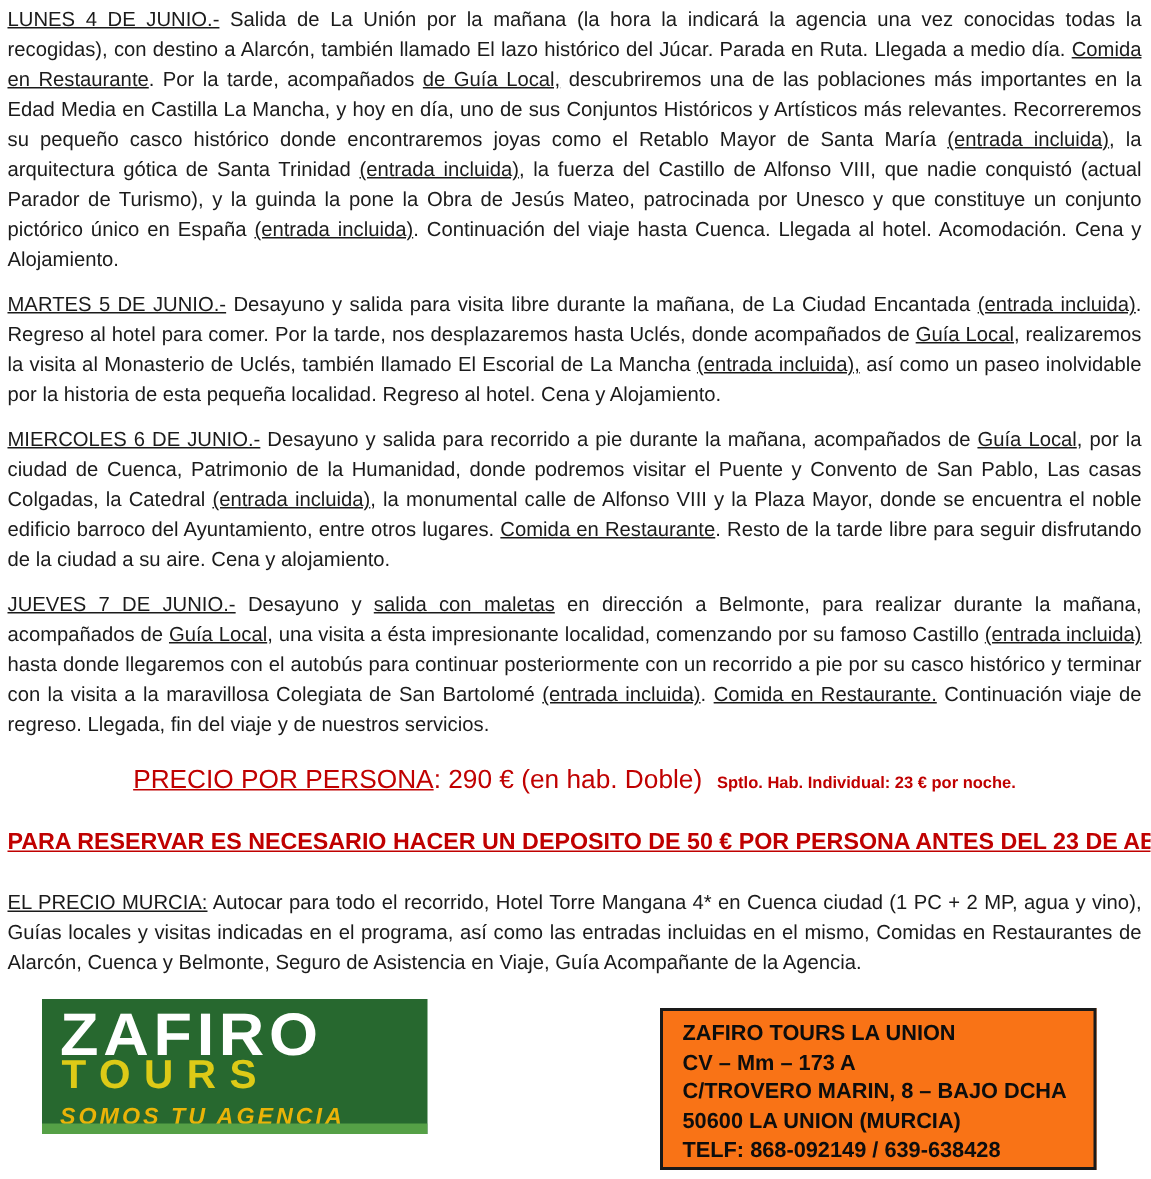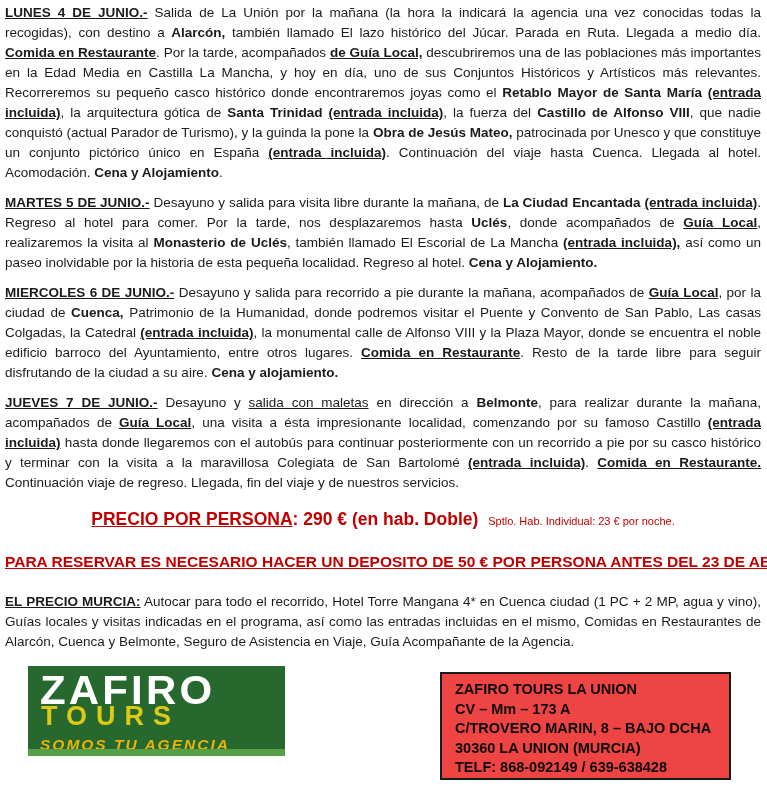--- a/index.html
+++ b/index.html
@@ -19,37 +19,37 @@
   }
   .doc{padding:3px 6px 0 5px;}
   p.para{
     margin:0 0 10px 0;
     font-size:13.5px;
     line-height:20px;
     text-align:justify;
     color:var(--ink);
   }
   p.para:last-of-type{margin-bottom:0;}
-  .b{font-weight:bold;}
+  .b{font-weight:normal;}
   .u{text-decoration:underline;}
 
   .price-line{
     text-align:center;
     margin:16px 0 0 0;
     color:var(--red);
     white-space:nowrap;
   }
   .price-main{
     font-size:17.5px;
-    font-weight:bold;
+    font-weight:normal;
   }
   .price-main-label{text-decoration:underline;}
   .price-supp{
     font-size:11px;
-    font-weight:normal;
+    font-weight:bold;
     margin-left:5px;
   }
   .deposit-line{
     text-align:center;
     color:var(--red);
     font-weight:bold;
     font-size:15.5px;
     margin:23px 0 21px 0;
     white-space:nowrap;
   }
@@ -106,21 +106,21 @@
     position:absolute;left:0;right:0;bottom:0;height:7px;
     background:var(--green-strip);
   }
   .contact-box{
     position:absolute;
     left:435px;top:6px;
     width:291px;height:108px;
     border:2px solid #1a1a1a;
     box-sizing:border-box;
     padding:6px 0 0 13px;
-    background:#ef4444;
+    background:#f97316;
   }
   .contact-line{
     font-weight:bold;
     font-size:14.5px;
     line-height:19.5px;
     color:#0d0d0d;
     white-space:nowrap;
   }
 </style>
 </head>
@@ -157,19 +157,19 @@
       <div class="logo-tag1">SOMOS TU AGENCIA</div>
       <div class="logo-tag2">Especialistas en Viajes a Medida</div>
       <div class="logo-tag3">Cualquier Destino</div>
       <div class="logo-strip"></div>
     </div>
 
     <div class="contact-box">
         <div class="contact-line">ZAFIRO TOURS LA UNION</div>
         <div class="contact-line">CV – Mm – 173 A</div>
         <div class="contact-line">C/TROVERO MARIN, 8 – BAJO DCHA</div>
-        <div class="contact-line">30360 LA UNION (MURCIA)</div>
+        <div class="contact-line">50600 LA UNION (MURCIA)</div>
         <div class="contact-line">TELF: 868-092149 / 639-638428</div>
       </div>
 
   </div>
 
 </div>
 
 </body></html>

